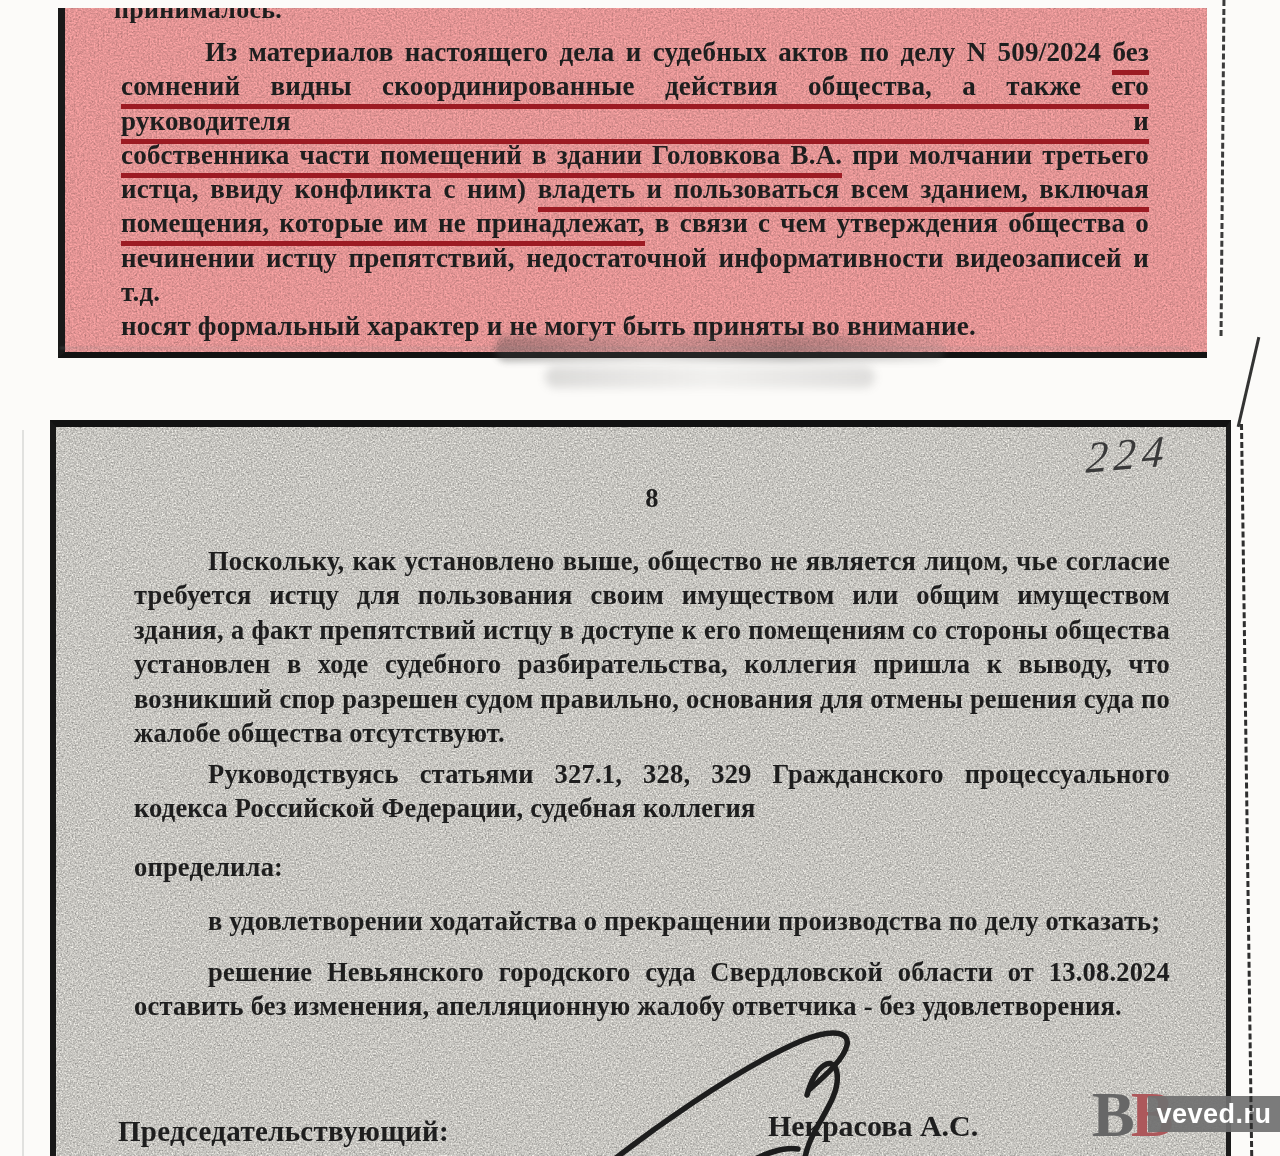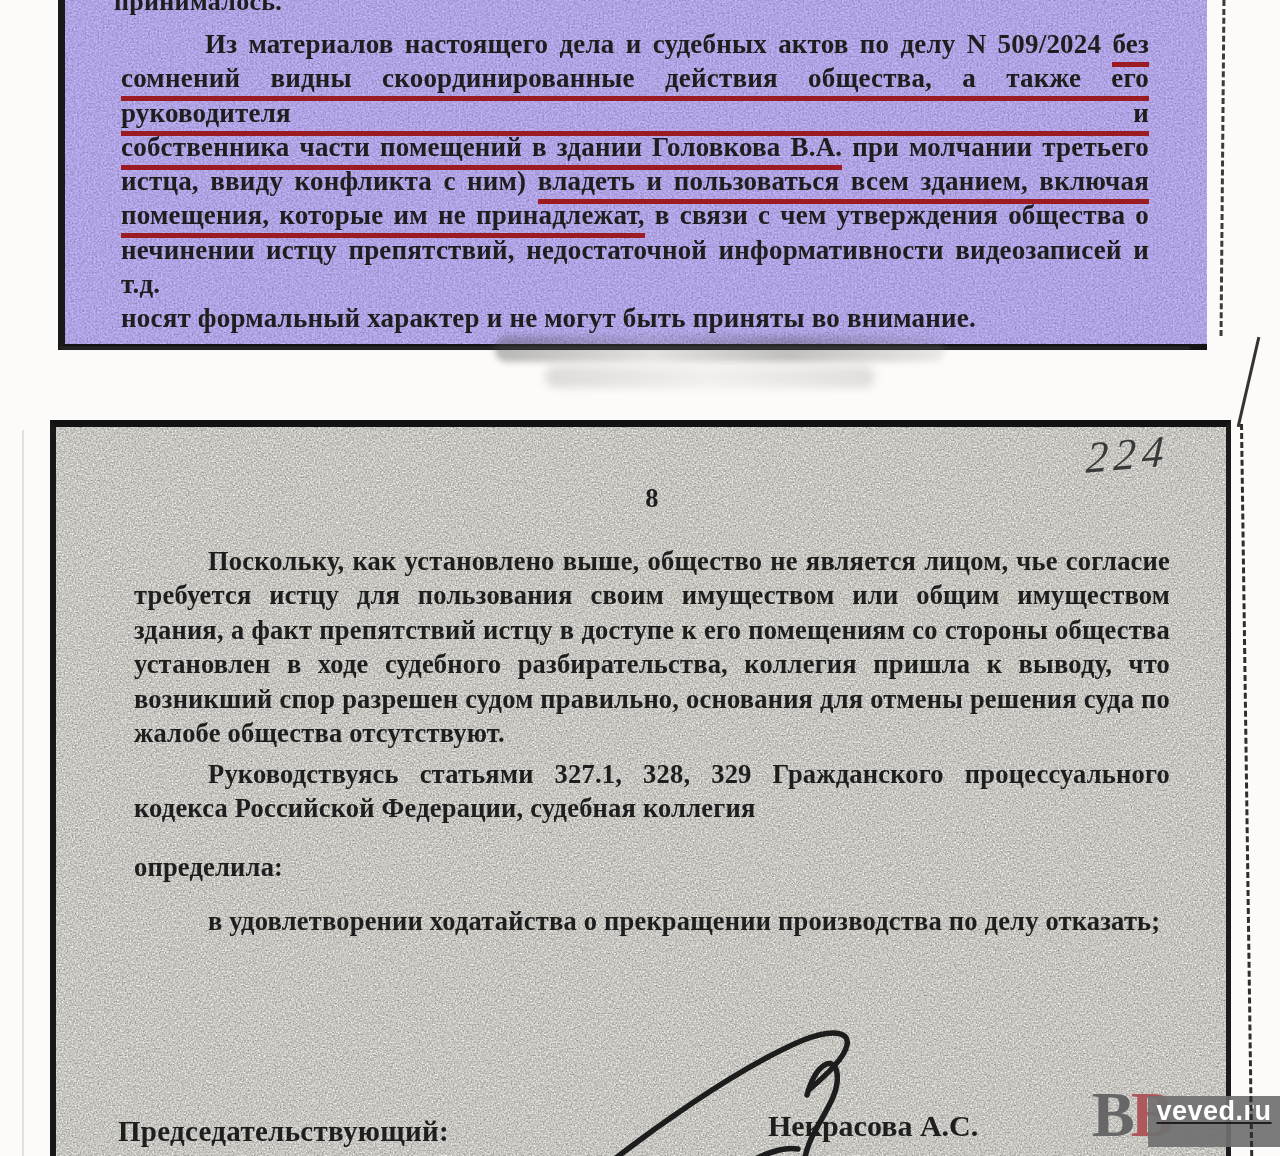--- a/index.html
+++ b/index.html
@@ -1,20 +1,20 @@
 <!DOCTYPE html>
 <html><head>
 <meta charset="utf-8">
 <style>
   html,body{margin:0;padding:0;}
   body{width:1280px;height:1156px;font-family:"Liberation Serif","DejaVu Serif",serif;}
   .canvas{position:relative;width:1280px;height:1156px;background:#fcfbf9;overflow:hidden;color:#1e1e1e;}
 
   
-  .page-top{position:absolute;left:58px;top:0;width:1142px;height:344px;background:#c4b5fd;
+  .page-top{position:absolute;left:58px;top:8px;width:1142px;height:344px;background:#fca5a5;
     border-left:7px solid #191919;border-bottom:6px solid #131313;overflow:hidden;}
   .page-top .grain{position:absolute;inset:0;opacity:.5;pointer-events:none;}
   .clipped-line{position:absolute;left:49px;top:-13px;font-size:26px;font-weight:700;letter-spacing:.3px;}
   .top-text{position:absolute;left:56px;top:27px;width:1028px;font-size:27px;font-weight:700;letter-spacing:.2px;}
   .line{line-height:34.3px;text-align:justify;text-align-last:justify;}
   .line.indent{text-indent:84px;}
   .line.last{text-align-last:left;}
   .red-underline{border-bottom:5px solid #9c1b23;padding-bottom:3px;}
 
   
@@ -41,22 +41,22 @@
   .para.tight{margin-top:6px !important;}
   .ruling-heading{text-align:center;margin-top:24px !important;}
   .ruling-1{margin-top:20px !important;text-indent:74px;}
   .ruling-2{margin-top:16px !important;text-indent:74px;}
 
   .chair-label{position:absolute;left:62px;top:688px;font-size:29px;font-weight:700;letter-spacing:.3px;}
   .judge-name{position:absolute;left:712px;top:682px;font-size:30px;font-weight:700;}
   .signature{position:absolute;left:530px;top:598px;z-index:2;}
 
   
-  .watermark-box{position:absolute;left:1148px;top:1096px;width:132px;height:51px;background:rgba(112,112,112,.92);
-    display:flex;justify-content:center;z-index:5;text-decoration:underline;}
+  .watermark-box{position:absolute;left:1148px;top:1096px;width:132px;height:36px;background:rgba(112,112,112,.92);
+    display:flex;align-items:center;justify-content:center;z-index:5;}
   .watermark-site{color:#fff;font-family:"Liberation Sans","DejaVu Sans",sans-serif;font-weight:700;font-size:27px;letter-spacing:.5px;}
   .wm-letters{position:absolute;left:1092px;top:1083px;z-index:5;font-weight:700;font-size:64px;line-height:64px;letter-spacing:-4px;}
   .wm-b1{color:#676767;}
   .wm-b2{color:#ad585b;}
 </style>
 </head>
 <body>
 
 <div class="canvas">
 
@@ -96,20 +96,21 @@
     </svg>
 
     <div class="handwritten">224</div>
 
     <div class="bottom-text">
       <p class="page-num">8</p>
       <p class="para">Поскольку, как установлено выше, общество не является лицом, чье согласие требуется истцу для пользования своим имуществом или общим имуществом здания, а факт препятствий истцу в доступе к его помещениям со стороны общества установлен в ходе судебного разбирательства, коллегия пришла к выводу, что возникший спор разрешен судом правильно, основания для отмены решения суда по жалобе общества отсутствуют.</p>
       <p class="para tight">Руководствуясь статьями 327.1, 328, 329 Гражданского процессуального кодекса Российской Федерации, судебная коллегия</p>
       <p class="ruling-heading">определила:</p>
       <p class="ruling-1">в удовлетворении ходатайства о прекращении производства по делу отказать;</p>
+      <p class="ruling-2">решение Невьянского городского суда Свердловской области от 13.08.2024 оставить без изменения, апелляционную жалобу ответчика - без удовлетворения.</p>
     </div>
 
     <div class="chair-label">Председательствующий:</div>
 
     <svg class="signature" width="330" height="160" viewBox="0 0 330 160" xmlns="http://www.w3.org/2000/svg">
       <g fill="none" stroke="#1d1d1d" stroke-width="5.5" stroke-linecap="round">
         <path d="M 6 152 C 60 108 150 44 215 16 C 245 4 264 6 261 20 C 258 34 240 50 224 64"></path>
         <path d="M 221 70 C 230 38 248 30 251 48 C 254 68 238 88 228 108 C 219 125 215 142 221 158"></path>
         <path d="M 158 140 C 178 128 198 122 212 124"></path>
       </g>

